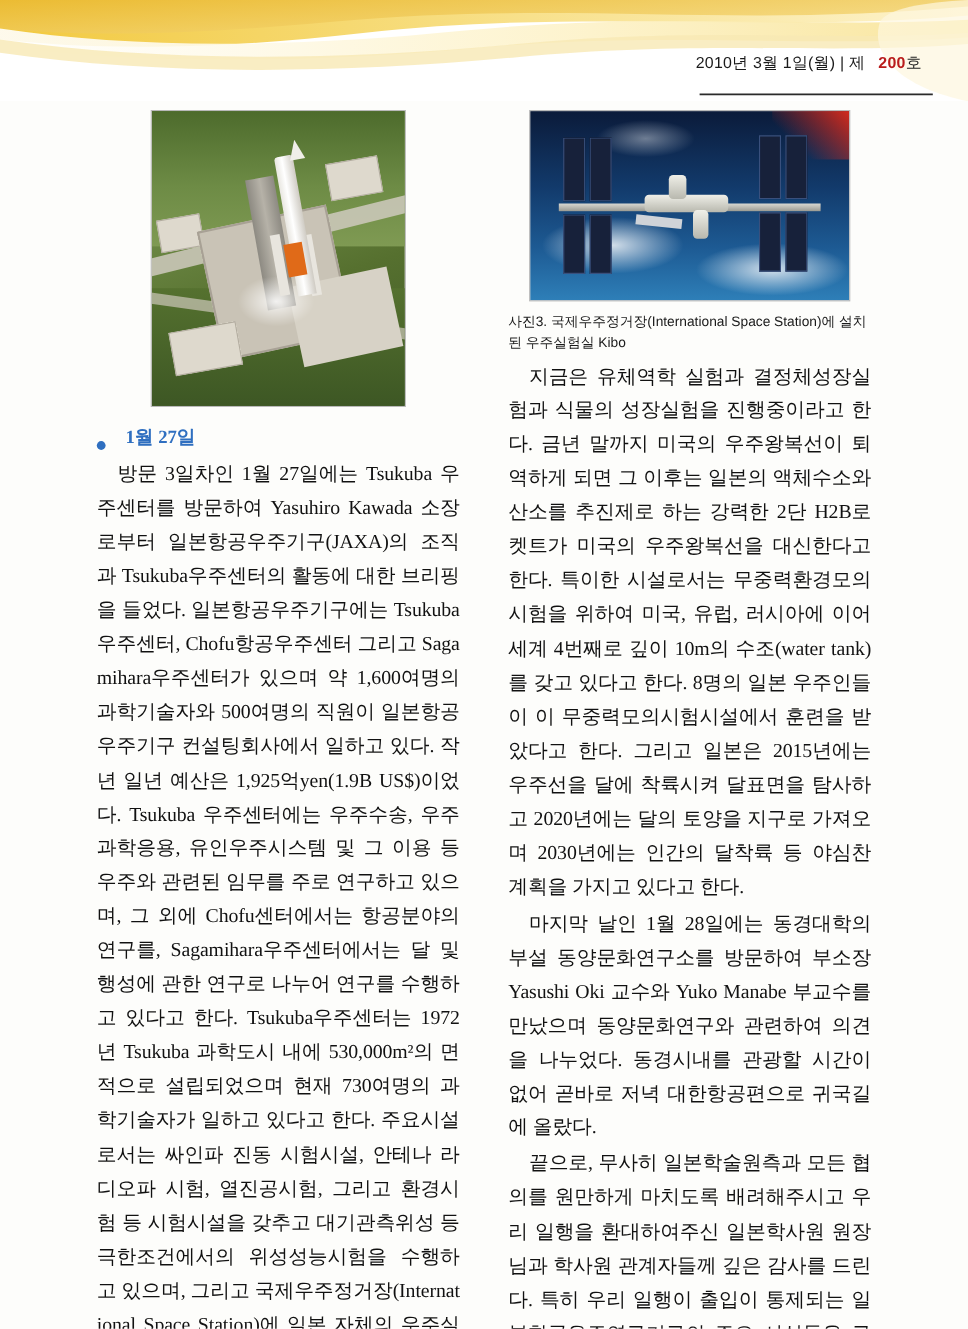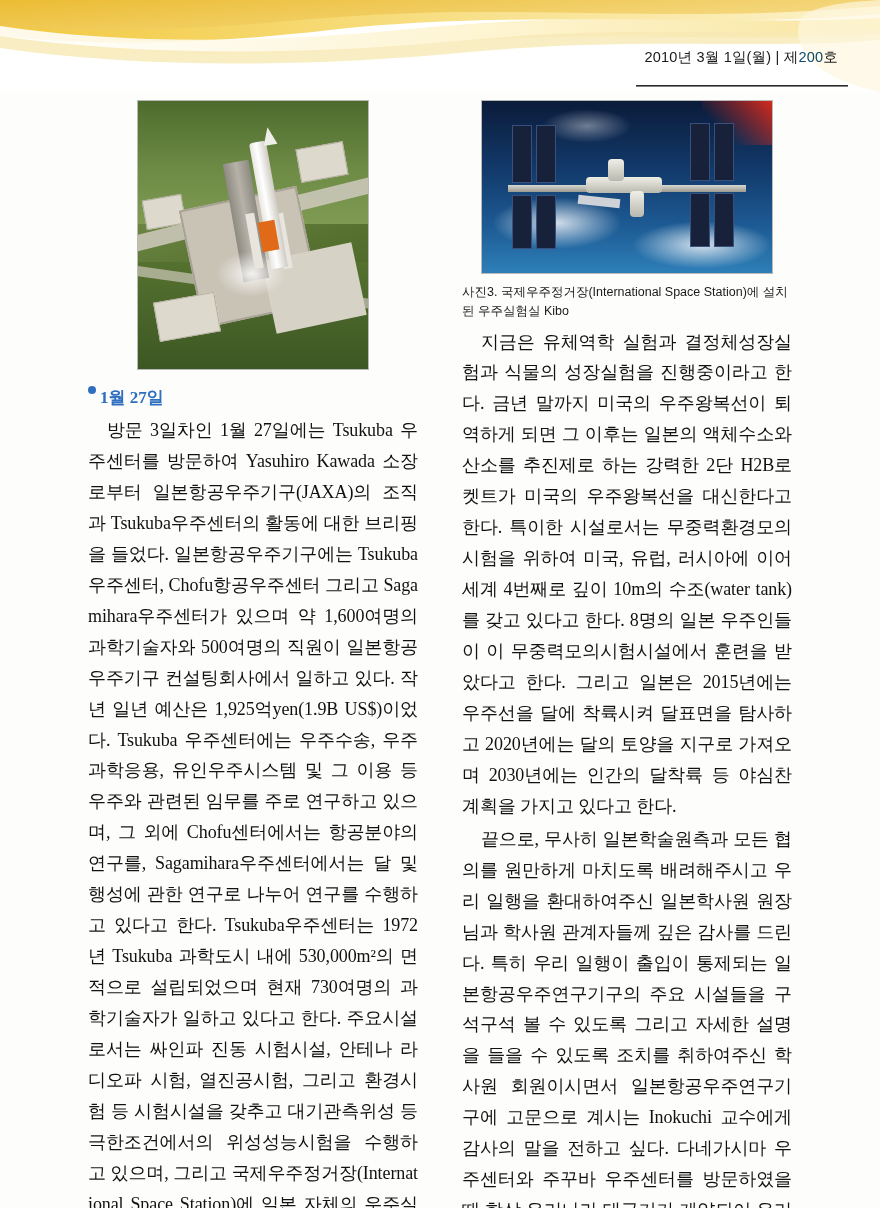--- a/index.html
+++ b/index.html
@@ -31,22 +31,23 @@
     position: absolute;
     top: 48px;
     right: 42px;
     font-size: 14.5px;
     letter-spacing: 0.2px;
     color: #1a1a1a;
     font-family: "Liberation Sans", sans-serif;
     white-space: nowrap;
   }
   .issue-line .issue-num {
-    color: #0c4a6e;
-    font-weight: normal;
+    color: #b91c1c;
+    font-weight: bold;
+    padding-left: 12px;
   }
 
   
   .page {
     position: absolute;
     top: 100px;
     left: 0;
     width: 880px;
     height: 1100px;
   }
@@ -200,22 +201,22 @@
     line-height: 1.72;
     text-align: justify;
     text-justify: inter-character;
     text-indent: 1.05em;
     word-break: break-all;
     letter-spacing: -0.1px;
   }
 
   .section-head {
     display: flex;
-    align-items: flex-start;
-    gap: 4px;
+    align-items: flex-end;
+    gap: 18px;
     margin: 16px 0 6px 0;
     color: #1a5fb4;
   }
   .section-head .bullet {
     width: 8px; height: 8px; border-radius: 50%;
     background: #2f6fc0; flex: 0 0 auto;
   }
   .section-head .title {
     font-size: 17px;
     font-weight: bold;
@@ -322,16 +323,17 @@
         <div class="module m1"></div>
         <div class="module m2"></div>
         <div class="module m3"></div>
       </div>
       <figcaption>사진3. 국제우주정거장(International Space Station)에 설치된 우주실험실 Kibo</figcaption>
     </figure>
 
     <p class="body">지금은 유체역학 실험과 결정체성장실험과 식물의 성장실험을 진행중이라고 한다. 금년 말까지 미국의 우주왕복선이 퇴역하게 되면 그 이후는 일본의 액체수소와 산소를 추진제로 하는 강력한 2단 H2B로켓트가 미국의 우주왕복선을 대신한다고 한다. 특이한 시설로서는 무중력환경모의시험을 위하여 미국, 유럽, 러시아에 이어 세계 4번째로 깊이 10m의 수조(water tank)를 갖고 있다고 한다. 8명의 일본 우주인들이 이 무중력모의시험시설에서 훈련을 받았다고 한다. 그리고 일본은 2015년에는 우주선을 달에 착륙시켜 달표면을 탐사하고 2020년에는 달의 토양을 지구로 가져오며 2030년에는 인간의 달착륙 등 야심찬 계획을 가지고 있다고 한다.</p>
 
 
+    <p class="body">마지막 날인 1월 28일에는 동경대학의 부설 동양문화연구소를 방문하여 부소장 Yasushi Oki 교수와 Yuko Manabe 부교수를 만났으며 동양문화연구와 관련하여 의견을 나누었다.  동경시내를 관광할 시간이 없어 곧바로 저녁 대한항공편으로 귀국길에 올랐다.</p>
     <p class="body"><span>끝으로, 무사히 일본학술원측과 모든 협의를 원만하게 마치도록 배려해주시고 우리 일행을 환대하여주신 일본학사원 원장님과 학사원 관계자들께 깊은 감사를 드린다. 특히 우리 일행이 출입이 통제되는 일본항공우주연구기구의 주요 시설들을 구석구석 볼 수 있도록 그리고 자세한 설명을 들을 수 있도록 조치를 취하여주신 학사원 회원이시면서 일본항공우주연구기구에 고문으로 계시는 Inokuchi 교수에게 감사의 말을 전하고 싶다. 다네가시마 우주센터와 주꾸바 우주센터를 방문하였을 때 항상 우리나라 태극기가 게양되어 우리 일행을 반겨주고 있었으며 일본측 배려에 다시 한 번 감사한 마음을 전하고 싶다.</span><span class="endmark"></span></p>
   </div>
 
 </div>
 
 </body></html>

